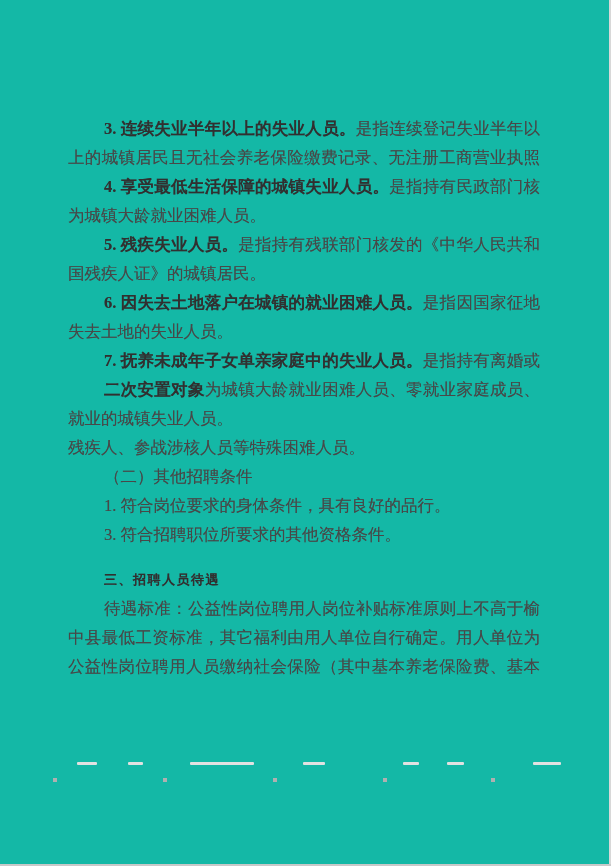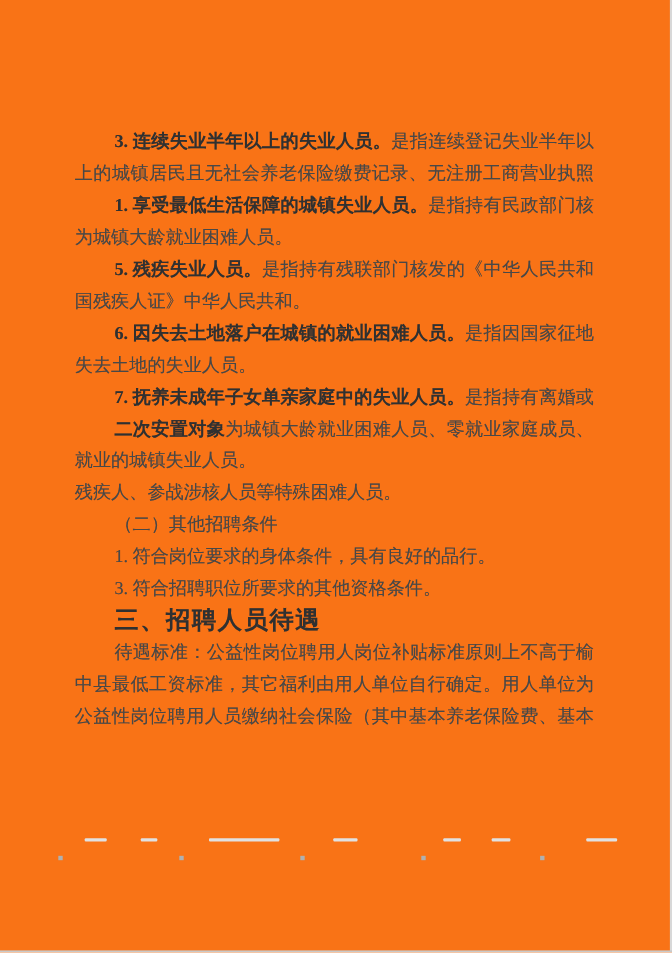--- a/index.html
+++ b/index.html
@@ -1,20 +1,20 @@
 <!DOCTYPE html>
 <html><head>
 <meta charset="utf-8">
 <style>
   html, body { margin: 0; padding: 0; background: #ffffff; }
   .page {
     position: relative;
     width: 611px;
     height: 866px;
-    background: #f97316;
+    background: #14b8a6;
     overflow: hidden;
     font-family: "Liberation Serif", serif;
   }
   .text-block {
     position: absolute;
     left: 68px;
     top: 114px;
     width: 472px;
   }
   .line {
@@ -33,23 +33,24 @@
     -moz-text-align-last: justify;
   }
   .line.indent { text-indent: 36px; }
   .line .seg-bold {
     font-weight: 700;
     color: #303030;
   }
   .line.heading {
     font-family: "Liberation Sans", sans-serif;
     font-weight: 700;
-    font-size: 22px;
+    font-size: 13px;
     color: #2d2d2d;
     letter-spacing: 1.5px;
+    margin-top: 16px;
   }
   .edge-right {
     position: absolute;
     top: 0; right: 0;
     width: 2px; height: 866px;
     background: #d8d8d8;
   }
   .edge-bottom {
     position: absolute;
     left: 0; bottom: 0;
@@ -72,24 +73,24 @@
     filter: blur(0.5px);
   }
 </style>
 </head>
 <body>
 
 <div class="page">
   <div class="text-block" id="text-block">
       <div class="line indent fill"><span class="seg-bold">3. 连续失业半年以上的失业人员。</span><span class="seg-regular">是指连续登记失业半年以</span></div>
       <div class="line fill"><span class="seg-regular">上的城镇居民且无社会养老保险缴费记录、无注册工商营业执照</span></div>
-      <div class="line indent fill"><span class="seg-bold">1. 享受最低生活保障的城镇失业人员。</span><span class="seg-regular">是指持有民政部门核</span></div>
+      <div class="line indent fill"><span class="seg-bold">4. 享受最低生活保障的城镇失业人员。</span><span class="seg-regular">是指持有民政部门核</span></div>
       <div class="line"><span class="seg-regular">为城镇大龄就业困难人员。</span></div>
       <div class="line indent fill"><span class="seg-bold">5. 残疾失业人员。</span><span class="seg-regular">是指持有残联部门核发的《中华人民共和</span></div>
-      <div class="line"><span class="seg-regular">国残疾人证》中华人民共和。</span></div>
+      <div class="line"><span class="seg-regular">国残疾人证》的城镇居民。</span></div>
       <div class="line indent fill"><span class="seg-bold">6. 因失去土地落户在城镇的就业困难人员。</span><span class="seg-regular">是指因国家征地</span></div>
       <div class="line"><span class="seg-regular">失去土地的失业人员。</span></div>
       <div class="line indent fill"><span class="seg-bold">7. 抚养未成年子女单亲家庭中的失业人员。</span><span class="seg-regular">是指持有离婚或</span></div>
       <div class="line indent fill"><span class="seg-bold">二次安置对象</span><span class="seg-regular">为城镇大龄就业困难人员、零就业家庭成员、</span></div>
       <div class="line"><span class="seg-regular">就业的城镇失业人员。</span></div>
       <div class="line"><span class="seg-regular">残疾人、参战涉核人员等特殊困难人员。</span></div>
       <div class="line indent"><span class="seg-regular">（二）其他招聘条件</span></div>
       <div class="line indent"><span class="seg-regular">1. 符合岗位要求的身体条件，具有良好的品行。</span></div>
       <div class="line indent"><span class="seg-regular">3. 符合招聘职位所要求的其他资格条件。</span></div>
       <div class="line indent heading"><span class="seg-bold">三、招聘人员待遇</span></div>

